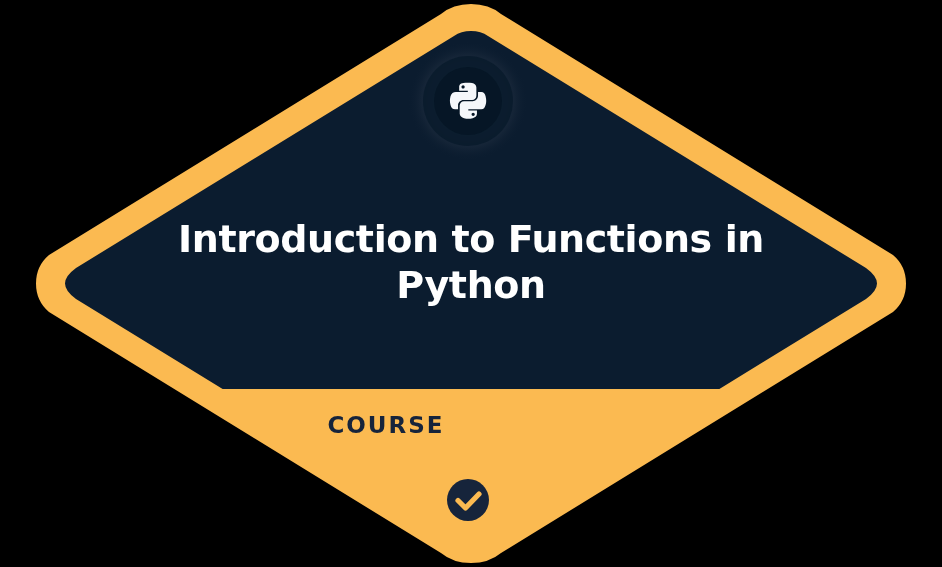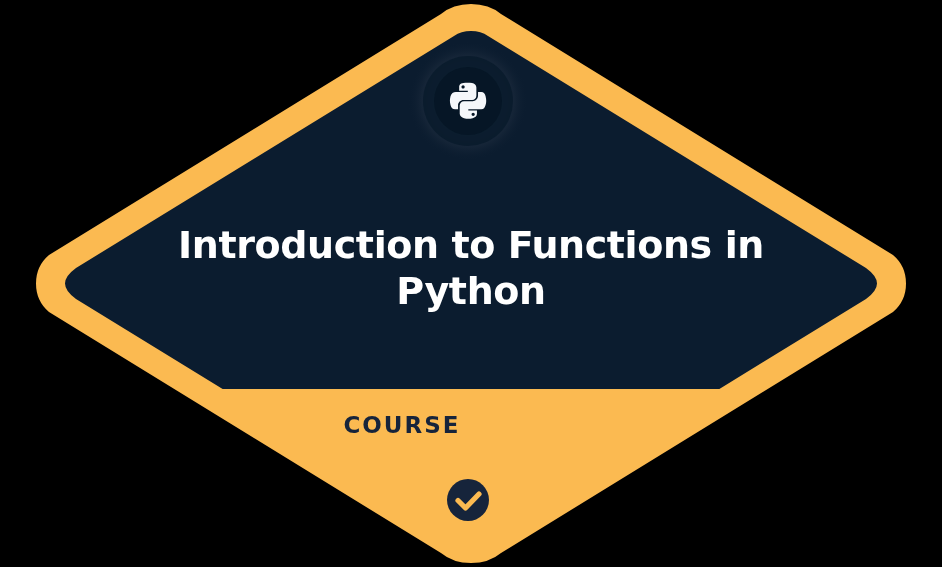--- a/index.html
+++ b/index.html
@@ -26,28 +26,28 @@
     top: 0;
     left: 0;
     width: 942px;
     height: 567px;
     display: block;
   }
 
   
   .overlay {
     position: absolute;
-    left: 16px;
+    left: 0;
     width: 772px;
     text-align: center;
     pointer-events: none;
   }
 
   #course-title {
-    top: 222px;
+    top: 216px;
     font-family: "DejaVu Sans", "Liberation Sans", sans-serif;
     font-size: 38px;
     font-weight: 700;
     line-height: 46px;
     letter-spacing: -0.4px;
     color: #FFFFFF;
     padding: 0 170px;
     width: 602px;
     box-sizing: content-box;
     left: 0;

